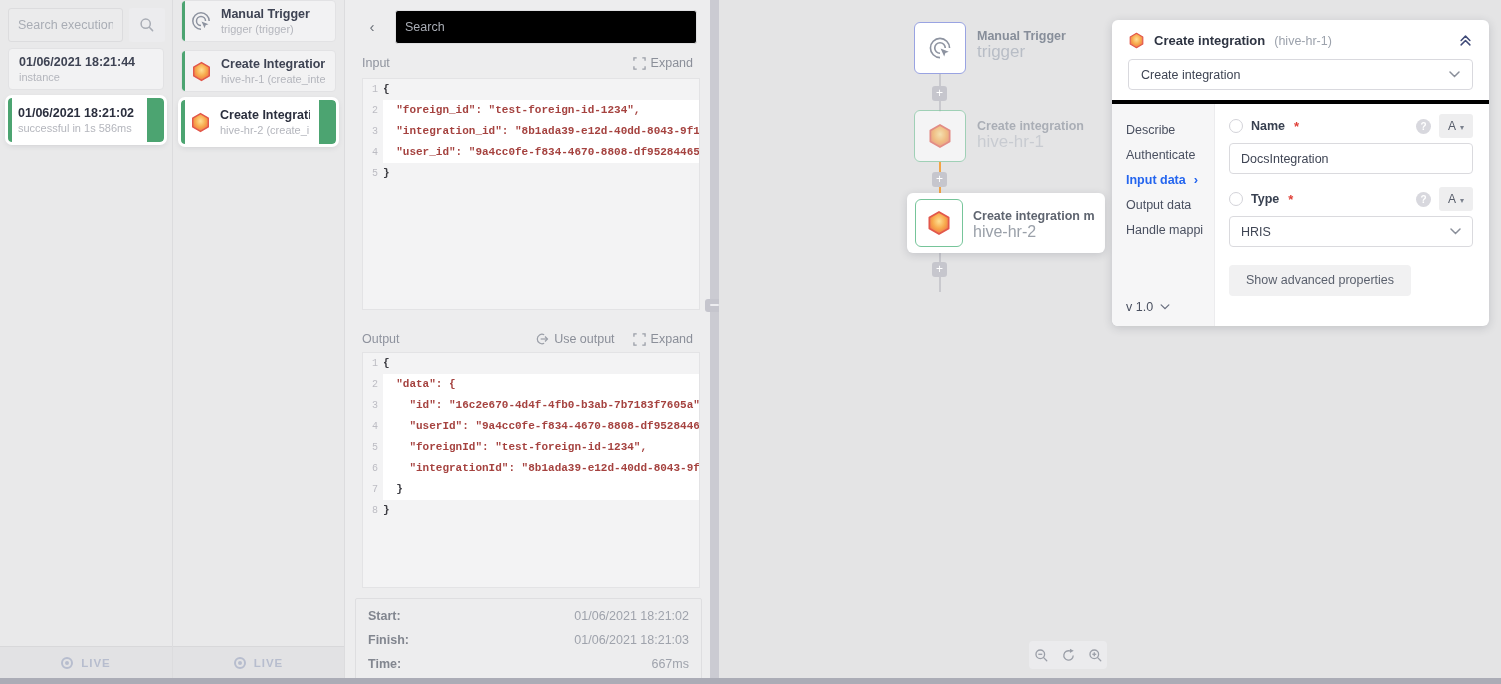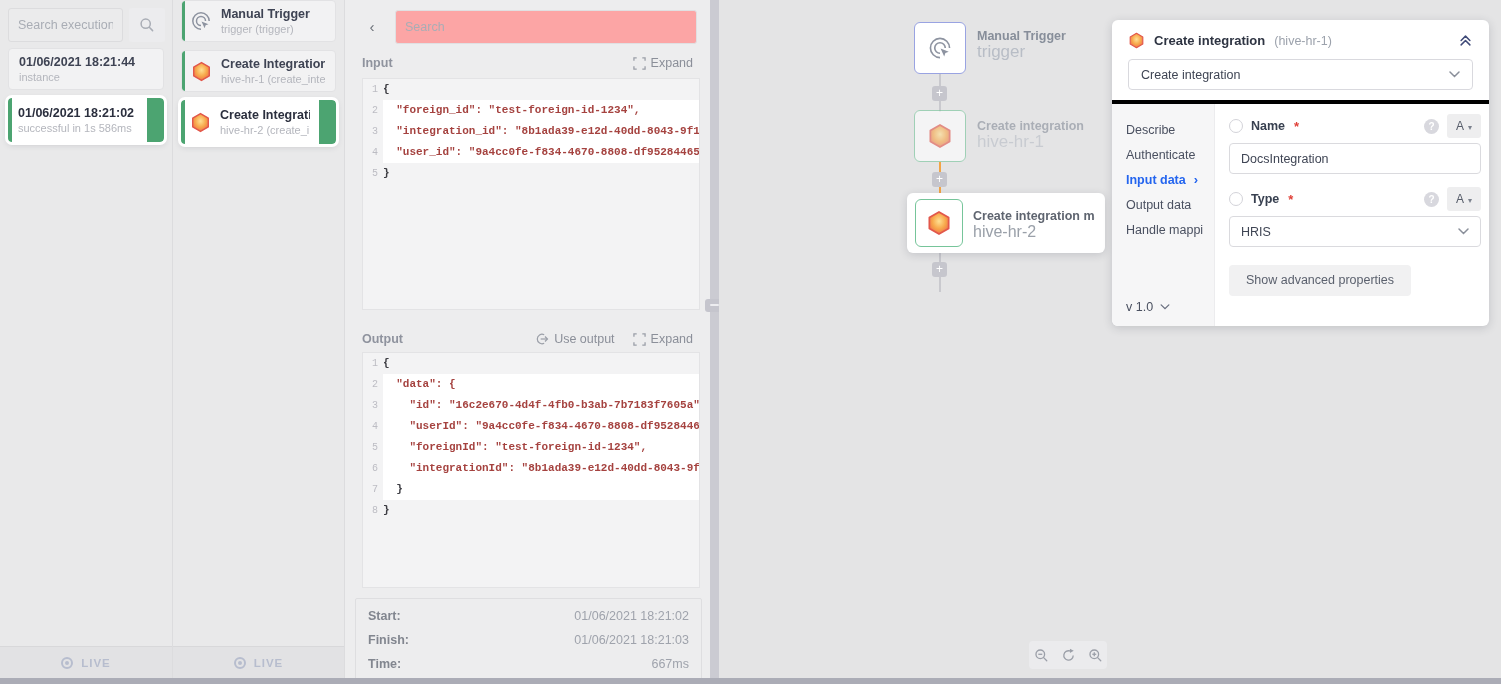--- a/index.html
+++ b/index.html
@@ -45,23 +45,23 @@
   .panel-foot {
     position:absolute; left:0; right:0; bottom:0; height:32px; background:#e2e2e4;
     border-top:1px solid #d8d8da; display:flex; align-items:center; justify-content:center; gap:8px;
     color:#b7bdce; font-weight:700; font-size:11.5px; letter-spacing:1px; cursor:default;
   }
   .live-dot { width:12px; height:12px; border:2px solid #b7bdce; border-radius:50%; position:relative; }
   .live-dot::after { content:""; position:absolute; left:2px; top:2px; width:4px; height:4px; border-radius:50%; background:#b7bdce; }
   
   .panel-debug { left:345px; width:365px; background:#ededee; }
   .dbg-head { display:flex; align-items:center; gap:8px; padding:7px 13px 0 12px; height:46px; }
-  .dbg-head .search-input { height:34px; background:#fca5a5; border-color:#e0e0e2; }
+  .dbg-head .search-input { height:34px; background:#000000; border-color:#e0e0e2; }
   .sec-row { display:flex; align-items:center; padding:0 17px; height:26px; color:#8f939e; font-size:12.5px; }
-  .sec-row .title { font-weight:700; }
+  .sec-row .title { font-weight:400; }
   .sec-row .spacer { flex:1; }
   .sec-act { display:flex; align-items:center; gap:5px; margin-left:18px; color:#8b8f99; cursor:pointer; }
   .editor { position:absolute; left:17px; width:338px; background:#f3f3f4; border:1px solid #e3e3e5; overflow:hidden; }
   .cl { display:flex; height:21px; line-height:21px; font-family:"Liberation Mono", monospace; font-size:11px; font-weight:700; }
   .cl .ln { width:20px; flex:0 0 20px; text-align:right; padding-right:5px; color:#bcbcc3; font-weight:400; font-size:10px; }
   .cl .ct { flex:1; white-space:pre; overflow:hidden; color:#a5423f; }
   .cl.dk .ct { color:#3c3c42; }
   .cl.hl .ct { background:#ffffff; }
   .summary { position:absolute; left:10px; width:347px; border:1px solid #dedee0; border-radius:2px; padding:5px 0; }
   .sum-row { display:flex; align-items:center; height:24px; padding:0 12px; font-size:12.5px; }
@@ -103,21 +103,21 @@
   .op-select { margin:2px 16px 10px 16px; height:31px; border:1px solid #d9d9de; border-radius:4px;
     display:flex; align-items:center; padding:0 12px; font-size:12.5px; color:#3f4554; cursor:pointer; }
   .op-select .chev { margin-left:auto; }
   .props-body { flex:1; display:flex; border-top:4px solid #000000; }
   .props-tabs { width:103px; flex:0 0 103px; background:#f6f6f7; border-right:1px solid #ececee; padding-top:13px; position:relative; }
   .ptab { display:flex; align-items:center; padding:0 0 0 14px; height:25px; font-size:12.5px; color:#4a5060; cursor:pointer; white-space:nowrap; }
   .ptab.active { color:#2465ef; font-weight:700; }
   .ptab .arr { margin-left:8px; font-size:13px; }
   .ptab.active .arr::after { content:"›"; }
   .ver { position:absolute; left:14px; bottom:12px; font-size:12.5px; color:#4a5060; display:flex; align-items:center; gap:7px; cursor:pointer; }
-  .props-content { flex:1; padding:13px 8px 0 14px; position:relative; }
+  .props-content { flex:1; padding:13px 16px 0 14px; position:relative; }
   .field-row { display:flex; align-items:center; gap:8px; height:18px; margin-bottom:8px; }
   .radio { width:14px; height:14px; border:1.5px solid #d3d3d9; border-radius:50%; flex:0 0 14px; cursor:pointer; }
   .flabel { font-size:12.5px; font-weight:700; color:#384050; }
   .req { color:#e04038; font-weight:700; margin-left:1px; }
   .frow-right { margin-left:auto; display:flex; align-items:center; gap:8px; }
   .help { width:15px; height:15px; background:#d8d8de; color:#fff; border-radius:50%; font-size:10px; font-weight:700;
     display:flex; align-items:center; justify-content:center; cursor:pointer; }
   .a-btn { height:24px; min-width:34px; background:#eeeeef; border-radius:3px; display:flex; align-items:center; justify-content:center;
     gap:4px; color:#575d6a; font-size:12px; cursor:pointer; padding:0 6px; }
   .a-btn .caret::after { content:"▾"; font-size:8px; color:#7c828e; }

